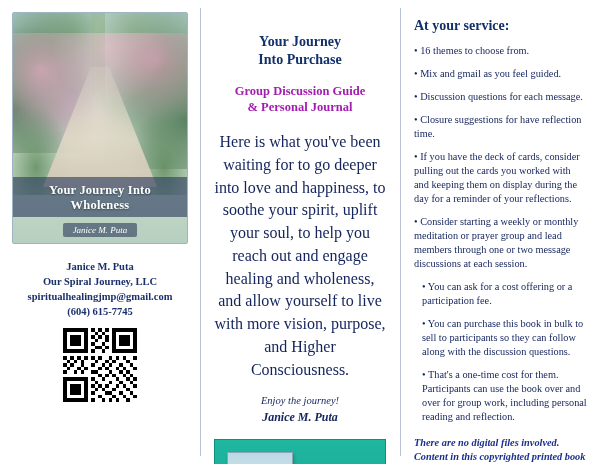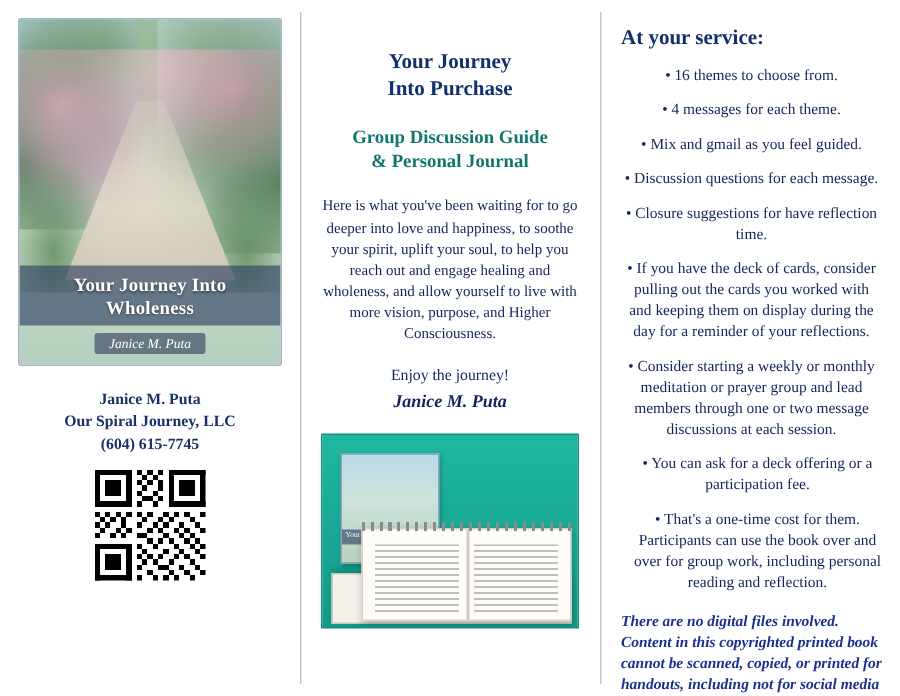--- a/index.html
+++ b/index.html
@@ -118,37 +118,38 @@
   .mid-title {
     text-align: center;
     color: #12306b;
     font-weight: bold;
     font-size: 14px;
     line-height: 1.28;
     margin-top: 19px;
   }
   .mid-subtitle {
     text-align: center;
-    color: #0f766e;
+    color: #a21caf;
     font-weight: bold;
     font-size: 12.5px;
     line-height: 1.3;
     margin-top: 14px;
   }
   .mid-body {
     text-align: center;
     color: #13235c;
-    font-size: 10px;
+    font-size: 16px;
     line-height: 1.42;
     margin-top: 16px;
   }
   .mid-enjoy {
     text-align: center;
     color: #13235c;
     font-size: 10.5px;
+    font-style: italic;
     margin-top: 14px;
   }
   .mid-sign {
     text-align: center;
     color: #13235c;
     font-size: 12px;
     font-style: italic;
     font-weight: bold;
     margin-top: 4px;
   }
@@ -201,21 +202,21 @@
   }
 
   
   .right-title {
     color: #12306b;
     font-weight: bold;
     font-size: 14px;
     margin-top: 4px;
     margin-bottom: 10px;
   }
-  .bullets { margin: 0; padding: 0; list-style: none; text-align: center; }
+  .bullets { margin: 0; padding: 0; list-style: none; }
   .bullets li {
     color: #13235c;
     font-size: 10.3px;
     line-height: 1.36;
     margin-bottom: 9px;
   }
   .bullets li.sub { padding-left: 8px; }
   .note {
     margin-top: 12px;
     color: #1a2f8f;
@@ -246,20 +247,21 @@
         <div class="cover-title">Your Journey Into Wholeness</div>
       </div>
       <div class="cover-author-band">
         <span class="cover-author">Janice M. Puta</span>
       </div>
     </div>
 
     <div class="contact">
       <div>Janice M. Puta</div>
       <div>Our Spiral Journey, LLC</div>
+      <div>spiritualhealingjmp@gmail.com</div>
       <div>(604) 615-7745</div>
     </div>
 
 
     <div class="qr-wrap">
       <svg class="qr" viewBox="0 0 21 21" shape-rendering="crispEdges">
         <rect width="21" height="21" fill="#ffffff"></rect>
         <g fill="#000000">
           <rect x="0" y="0" width="7" height="1"></rect>
             <rect x="0" y="6" width="7" height="1"></rect>
@@ -400,25 +402,25 @@
         <div class="lines-r"></div>
       </div>
       <div class="coil"></div>
     </div>
   </div>
 
   <div class="panel panel-right">
     <div class="right-title">At your service:</div>
     <ul class="bullets">
       <li>• 16 themes to choose from.</li>
-      <li>• 4 messages for each theme.</li>
       <li>• Mix and gmail as you feel guided.</li>
       <li>• Discussion questions for each message.</li>
       <li>• Closure suggestions for have reflection time.</li>
       <li>• If you have the deck of cards, consider pulling out the cards you worked with and keeping them on display during the day for a reminder of your reflections.</li>
       <li>• Consider starting a weekly or monthly meditation or prayer group and lead members through one or two message discussions at each session.</li>
-      <li class="sub">• You can ask for a deck offering or a participation fee.</li>
+      <li class="sub">• You can ask for a cost offering or a participation fee.</li>
+      <li class="sub">• You can purchase this book in bulk to sell to participants so they can follow along with the discussion questions.</li>
       <li class="sub">• That's a one-time cost for them. Participants can use the book over and over for group work, including personal reading and reflection.</li>
     </ul>
     <div class="note">There are no digital files involved. Content in this copyrighted printed book cannot be scanned, copied, or printed for handouts, including not for social media or on any websites.</div>
   </div>
 
 </div>
 
 </body></html>

